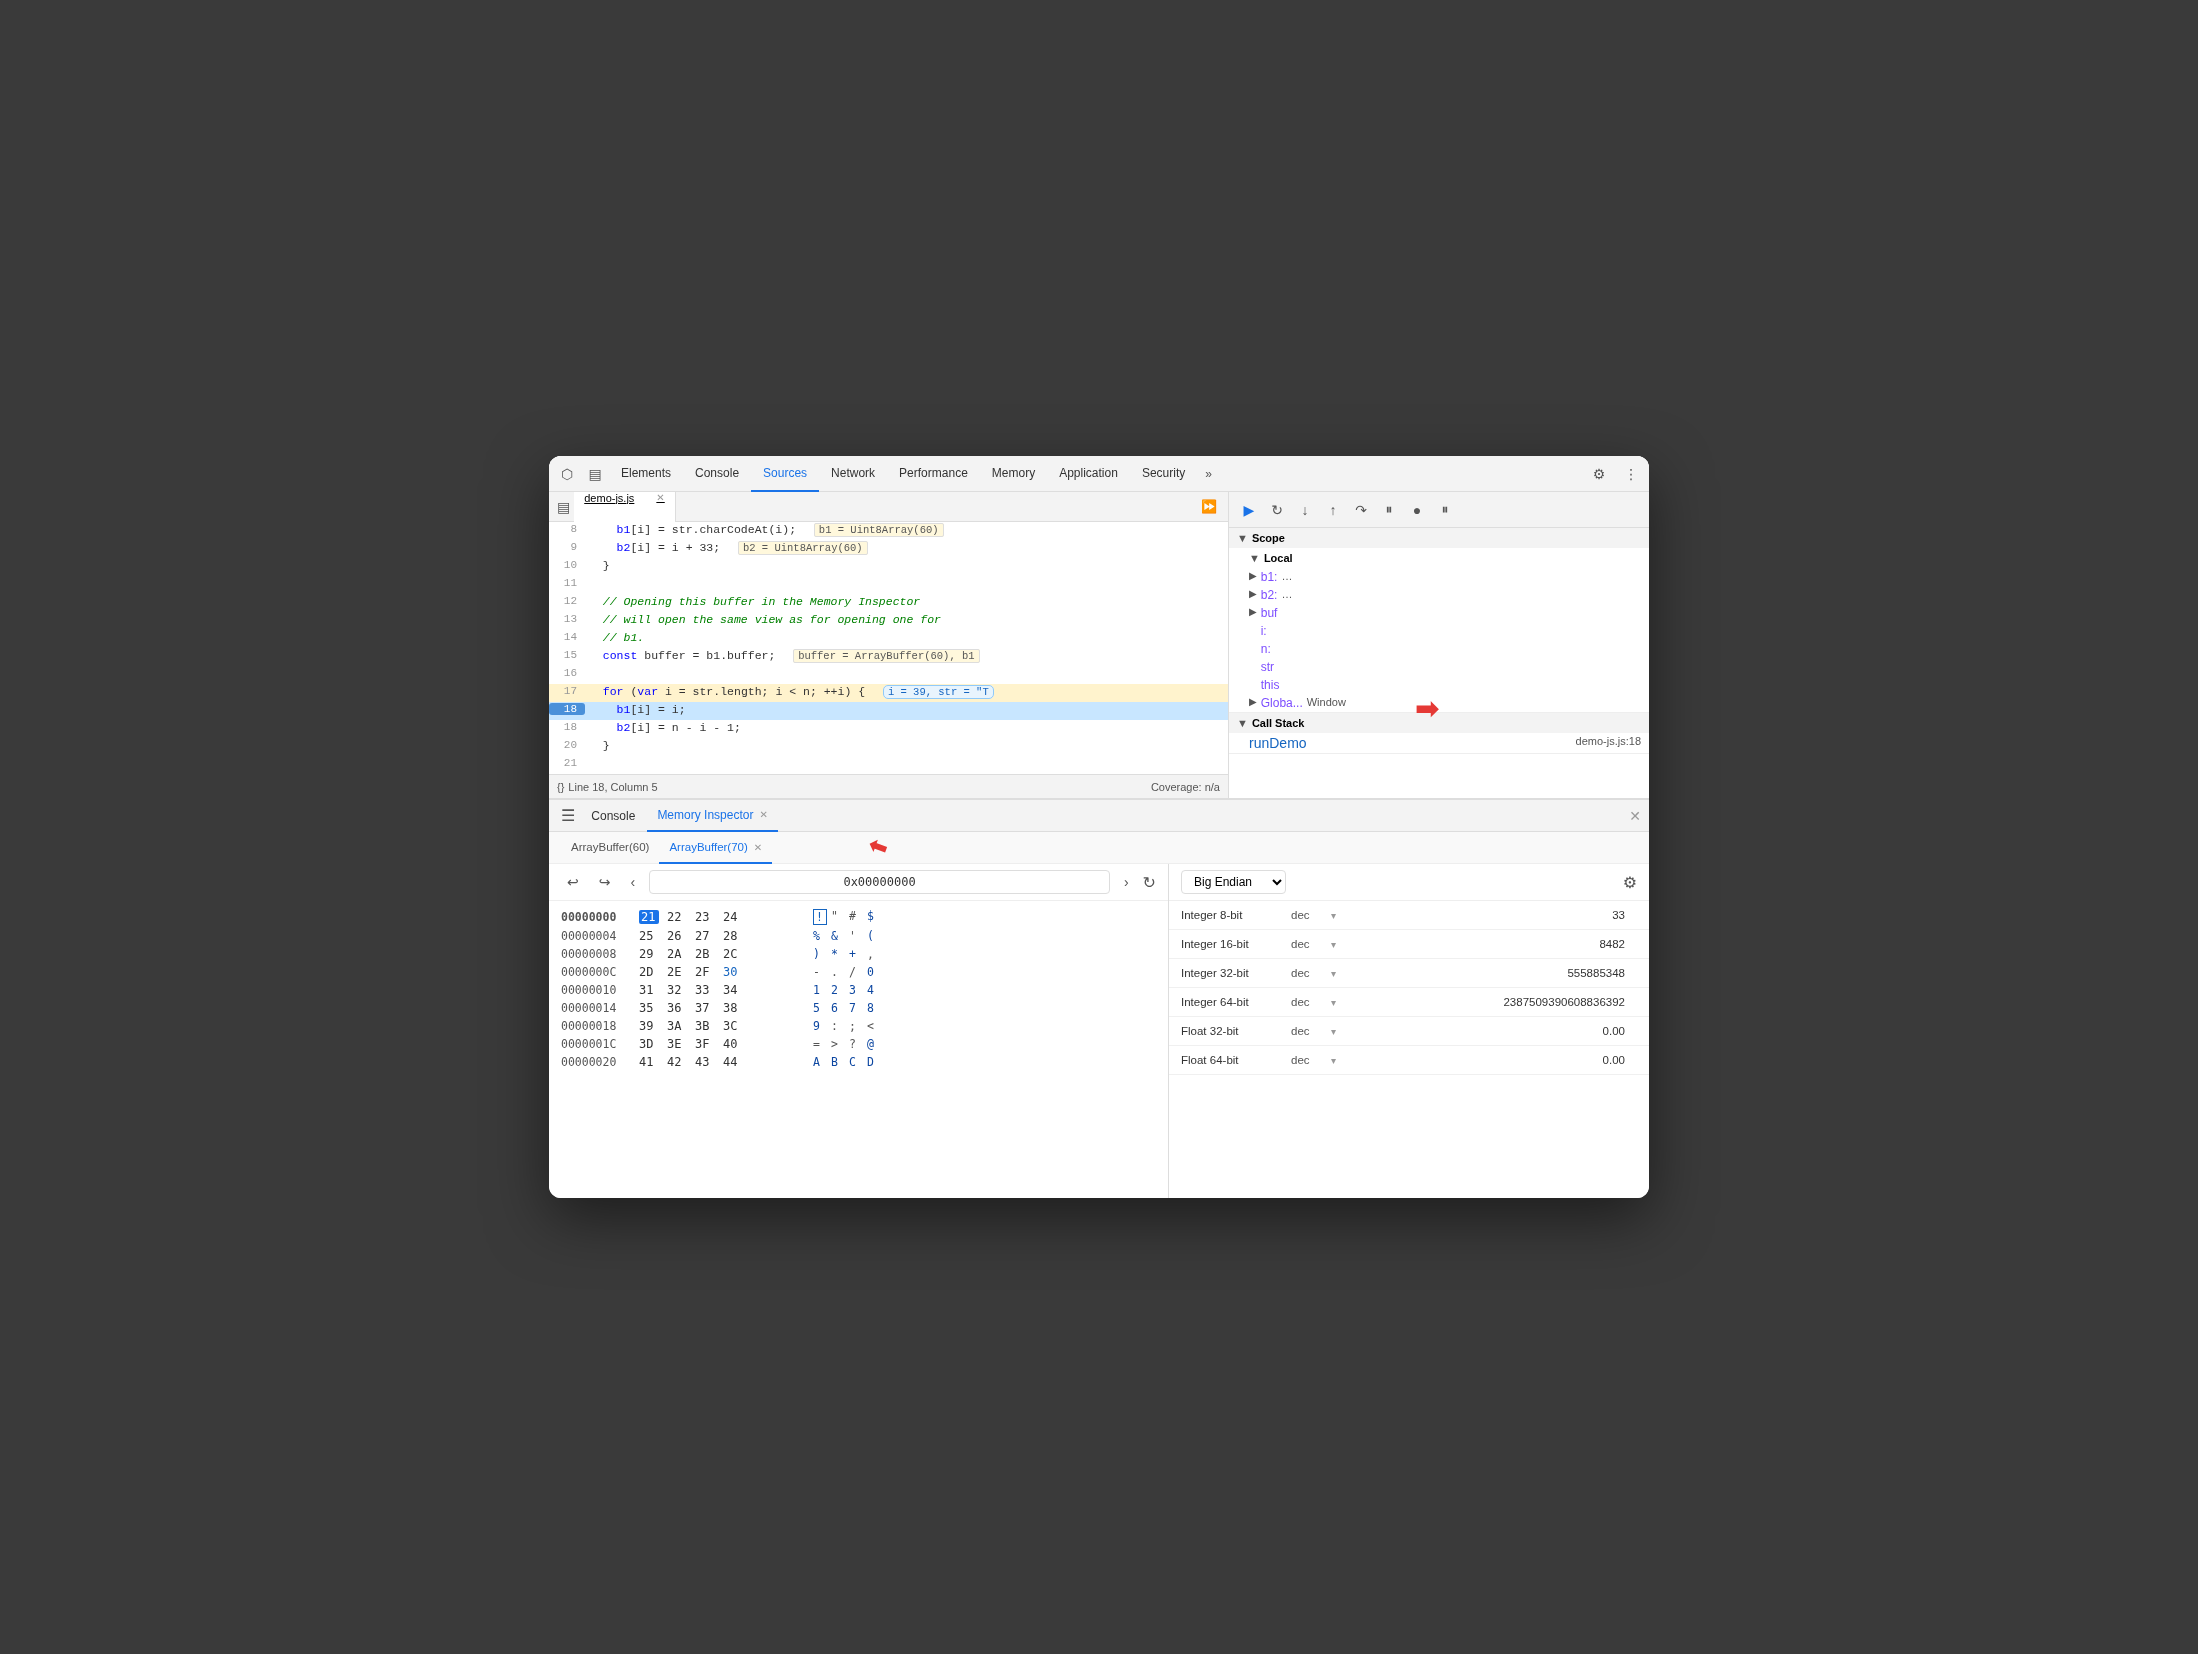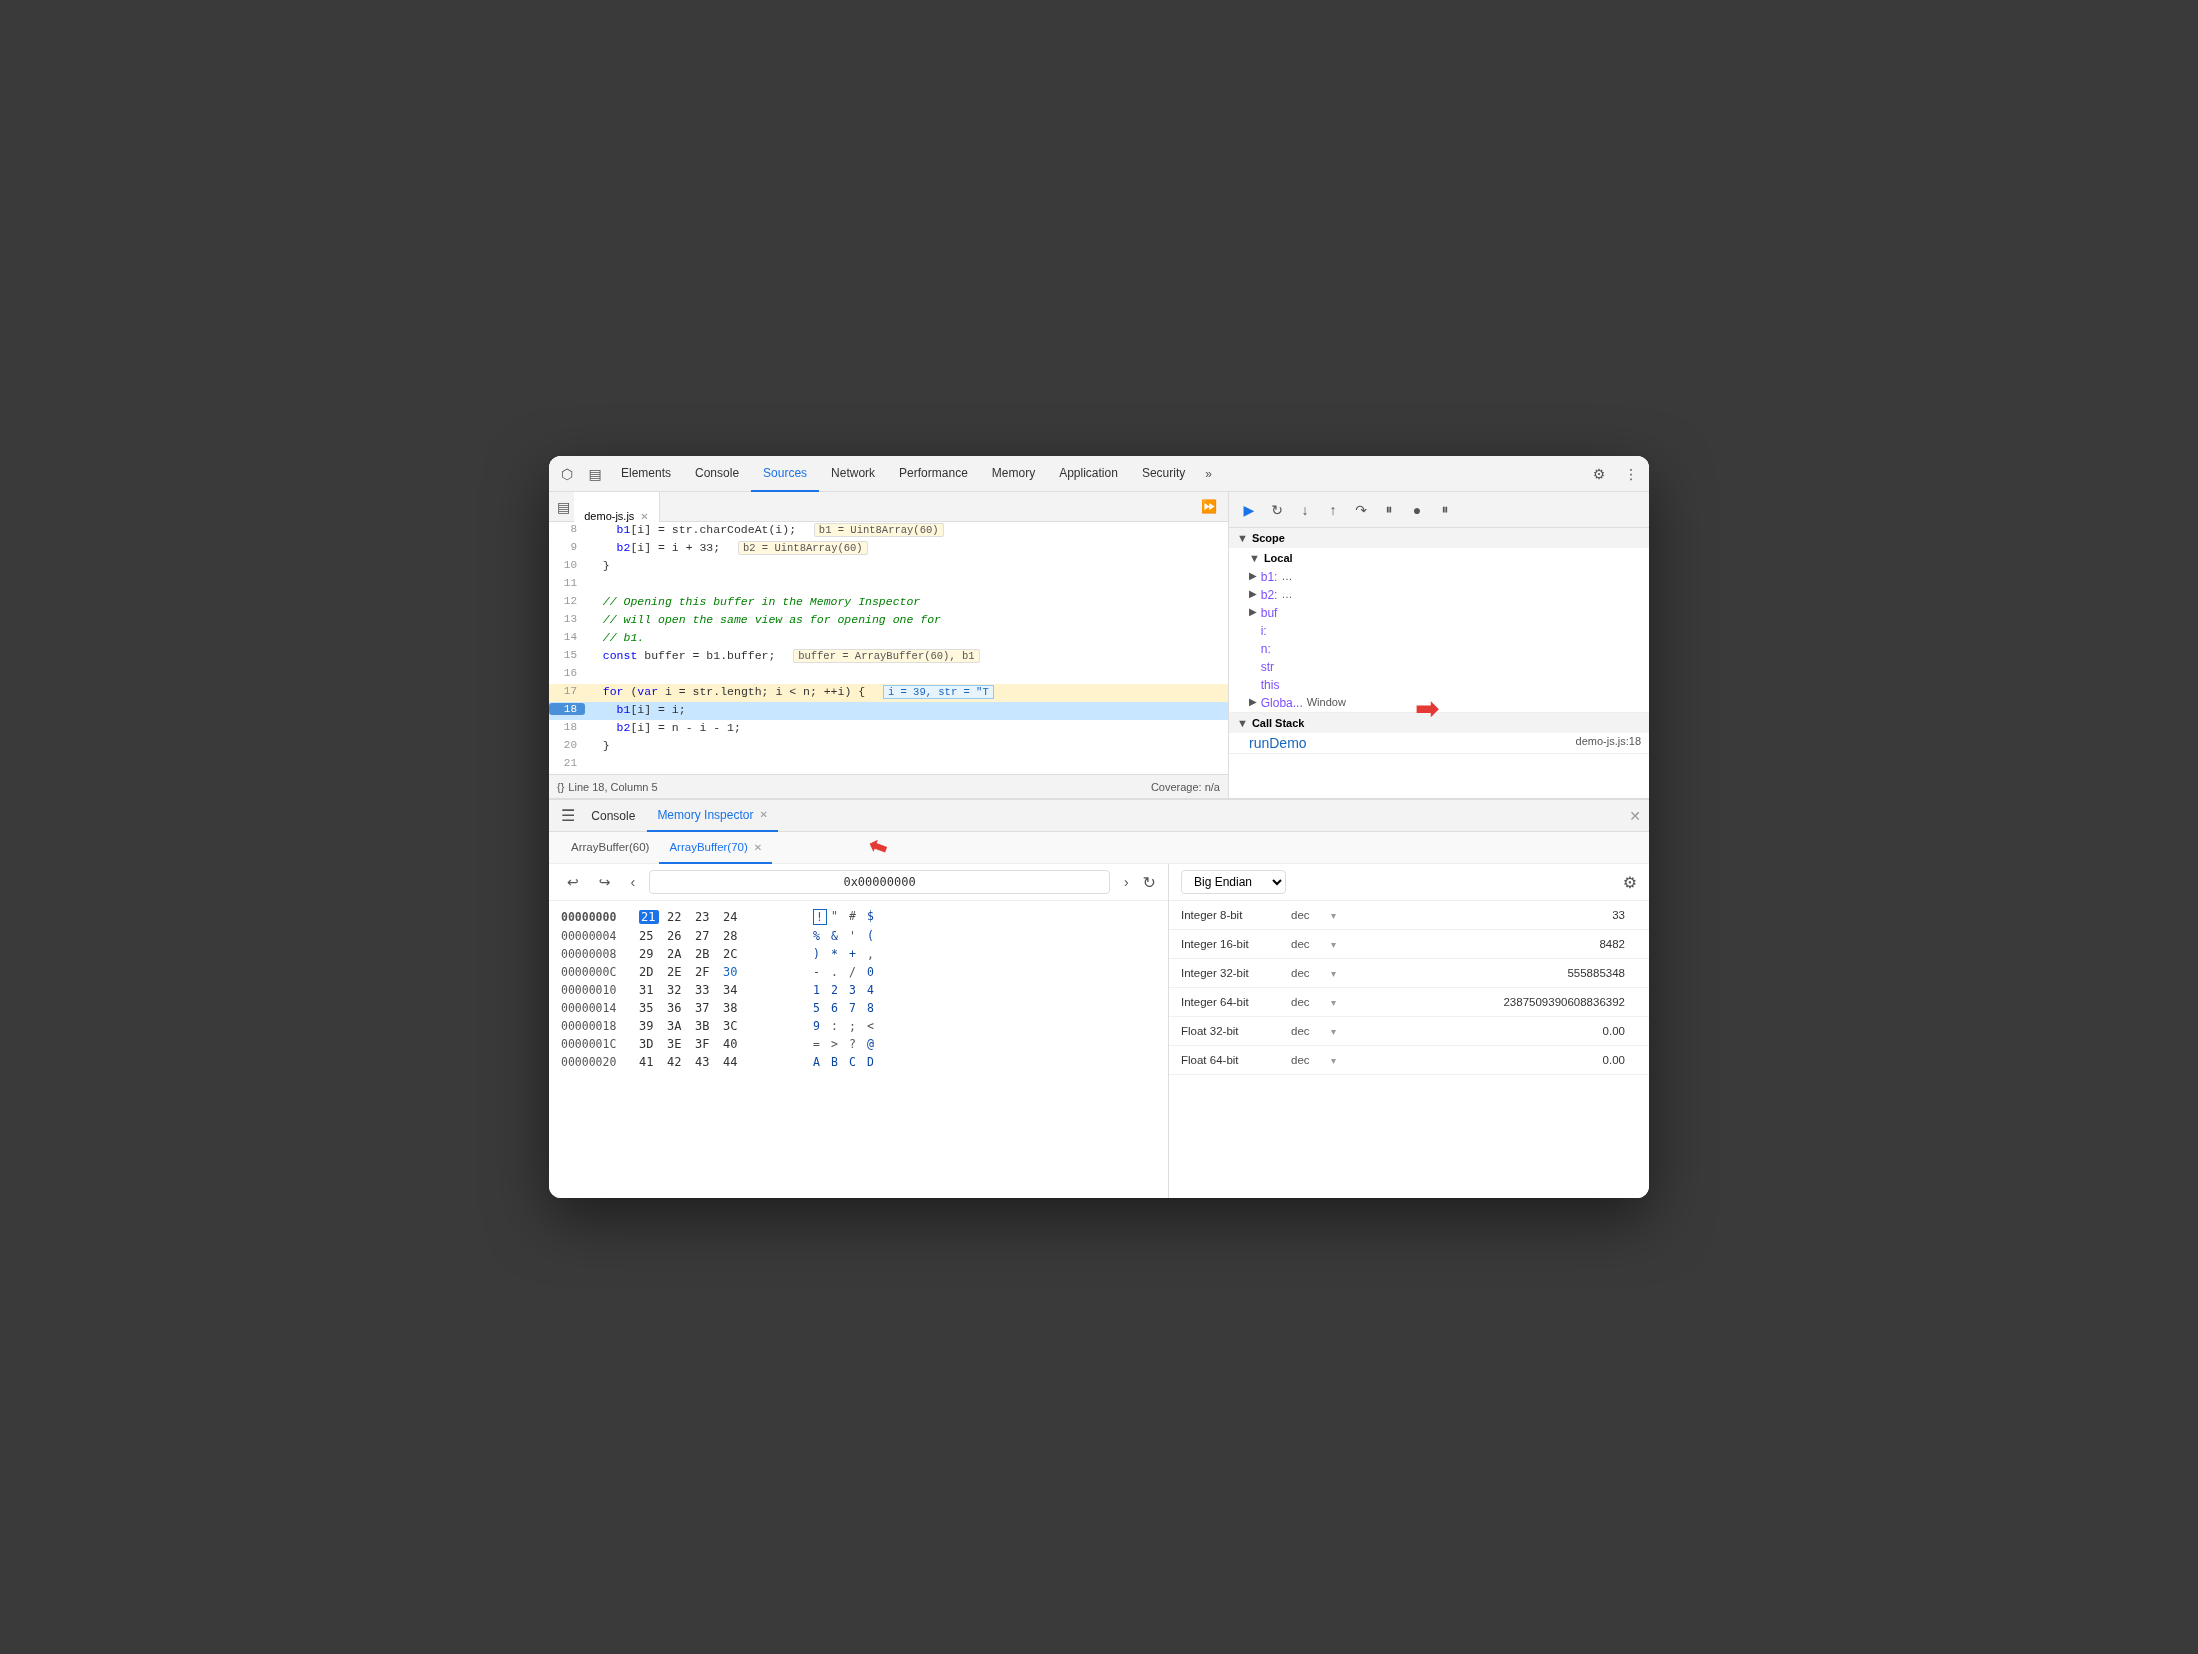--- a/index.html
+++ b/index.html
@@ -117,28 +117,29 @@
       height: 30px;
       padding: 0 4px;
     }
     .editor-tab-icon {
       font-size: 14px;
       color: #555;
       padding: 0 4px;
     }
     .editor-file-tab {
       display: flex;
-      align-items: flex-end;
+      align-items: flex-start;
       padding: 0 10px;
       height: 30px;
       font-size: 11px;
       background: #fff;
       border-right: 1px solid #ddd;
       cursor: pointer;
-      gap: 6px;
+      gap: 22px;
+      text-decoration: underline;
     }
     .editor-file-tab .close-btn {
       font-size: 10px;
       color: #999;
     }
     .editor-toolbar-right {
       margin-left: auto;
       padding-right: 6px;
       font-size: 13px;
       color: #999;
@@ -187,21 +188,21 @@
       padding: 0 4px;
       border-radius: 2px;
       color: #555;
       font-size: 10.5px;
       margin-left: 4px;
     }
     .inline-val-blue {
       background: #e8f4fd;
       border: 1px solid #90caf9;
       padding: 0 4px;
-      border-radius: 0;
+      border-radius: 5px;
       color: #1565c0;
       font-size: 10.5px;
       margin-left: 4px;
     }
     
     .status-bar {
       display: flex;
       align-items: center;
       background: #f3f3f3;
       border-top: 1px solid #ddd;

